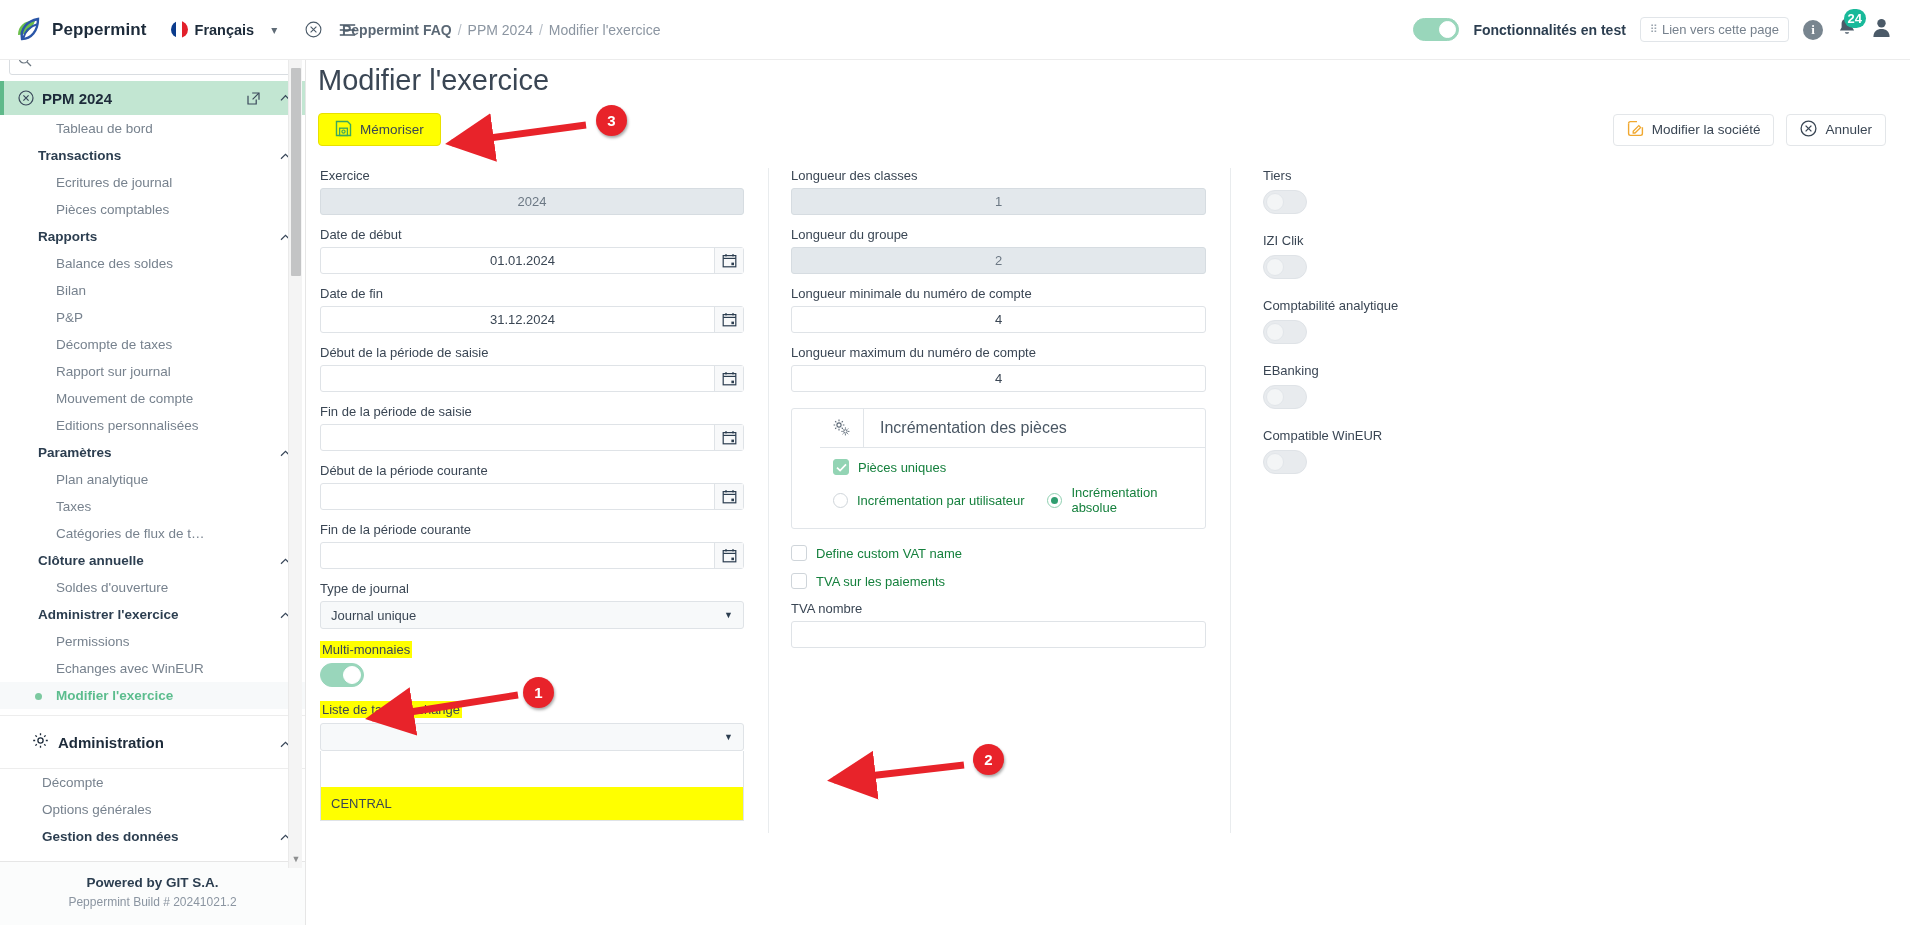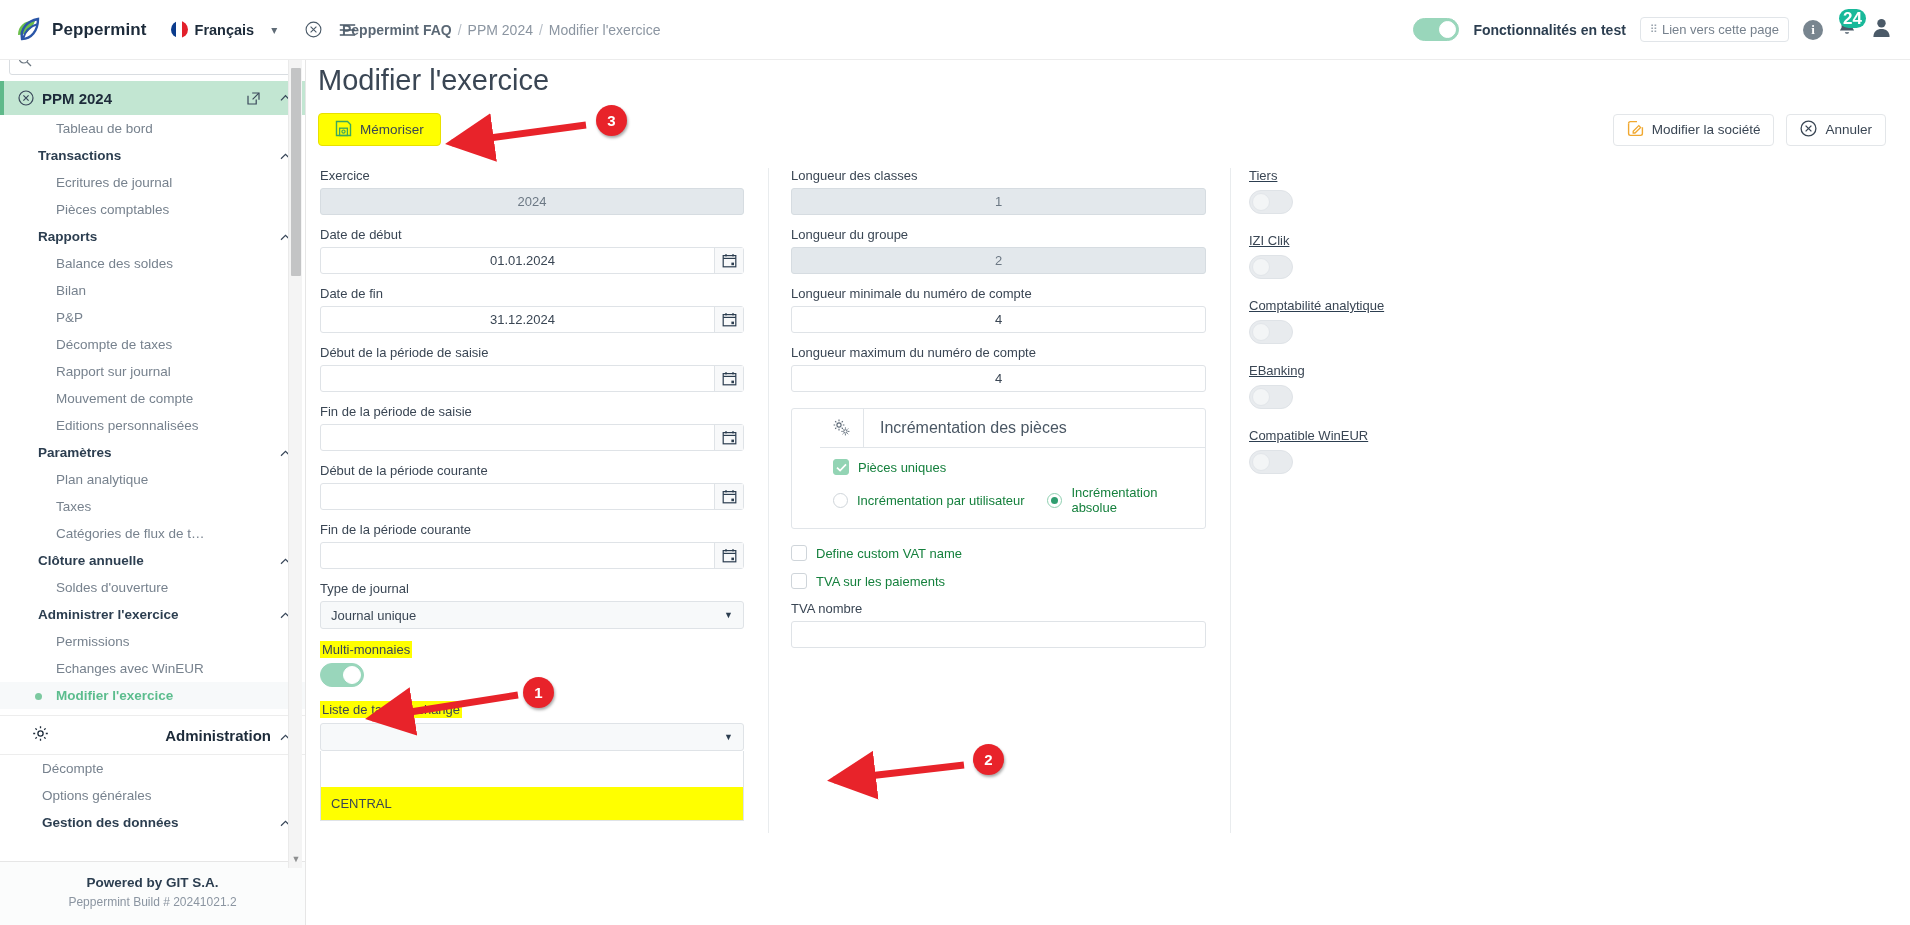--- a/index.html
+++ b/index.html
@@ -64,21 +64,21 @@
   }
   .grip { letter-spacing: -2px; font-size: 11px; color: #9aa4ae; }
   .circ-i {
     width: 20px; height: 20px; border-radius: 50%; background: #78858f; color: #fff;
     font-size: 13px; font-weight: bold; display: flex; align-items: center; justify-content: center;
     font-family: "Liberation Serif", serif; cursor: pointer;
   }
   .bell-wrap { position: relative; cursor: pointer; }
   .badge {
     position: absolute; top: -8px; right: -9px; min-width: 19px; height: 19px; padding: 0 4px;
-    border-radius: 10px; background: #19b99a; color: #fff; font-size: 17px; font-weight: bold;
+    border-radius: 10px; background: #19b99a; color: #fff; font-size: 13px; font-weight: bold;
     display: flex; align-items: center; justify-content: center;
   }
 
   
   .sidebar {
     position: absolute; top: 40px; left: 0; width: 306px; height: 885px;
     background: #ffffff; border-right: 1px solid #e6e6e6;
     display: flex; flex-direction: column; z-index: 30;
   }
   .search-row { padding: 8px 12px 6px 9px; display: flex; align-items: center; }
@@ -110,23 +110,23 @@
     font-size: 13.5px; color: #77828e; cursor: pointer;
   }
   .nav-item.active {
     color: #5cbd8e; font-weight: bold; background: #f7f9fa; position: relative;
   }
   .nav-item.active::before {
     content: ""; position: absolute; left: 35px; top: 11px;
     width: 7px; height: 7px; border-radius: 50%; background: #7cc9a0;
   }
   .admin-header {
-    height: 40px; display: flex; align-items: center; gap: 9px; padding: 0 14px 0 32px;
+    height: 54px; display: flex; align-items: center; gap: 9px; padding: 0 14px 0 32px;
     font-size: 15px; font-weight: bold; color: #1d2b3a; border-top: 1px solid #ededed;
-    border-bottom: 1px solid #ededed; cursor: pointer; margin-top: 6px; text-align: right;
+    border-bottom: 1px solid #ededed; cursor: pointer; margin-top: 6px;
   }
   .admin-header .t { flex: 1; }
 
   .sb-footer {
     border-top: 1px solid #e6e6e6; padding: 13px 10px 16px; text-align: center; background: #fbfcfc;
   }
   .sb-footer .p1 { font-size: 13.5px; font-weight: bold; color: #2c3e50; }
   .sb-footer .p2 { font-size: 12px; color: #8b95a1; margin-top: 5px; }
 
   .sb-scrollbar {
@@ -154,21 +154,21 @@
   }
   .btn.memo { background: #ffff00; border-color: #e8e000; padding: 0 16px; height: 33px; }
   .btn-right-group { margin-left: auto; display: flex; gap: 12px; padding-right: 24px; }
 
   .content-cols {
     display: flex; padding: 22px 0 0 0; gap: 0;
   }
   .col { padding: 0 14px; }
   .col-1 { width: 452px; }
   .col-2 { width: 452px; border-left: 1px solid #e9ecee; padding-left: 22px; margin-left: 10px; }
-  .col-3 { width: 400px; border-left: 1px solid #e9ecee; padding-left: 18px; margin-left: 10px; text-decoration: underline; }
+  .col-3 { width: 400px; border-left: 1px solid #e9ecee; padding-left: 32px; margin-left: 10px; }
 
   .fld { margin-bottom: 12px; }
   .fld-label { font-size: 13px; color: #3a4654; margin-bottom: 5px; }
   .inp {
     height: 27px; border: 1px solid #dfe3e7; border-radius: 3px; background: #fff;
     display: flex; align-items: center; padding: 0 10px; font-size: 13px; color: #3a4654;
   }
   .inp.readonly { background: #e3e8ec; border-color: #d6dce1; color: #6c7884; }
   .inp.with-icon { padding-right: 0; }
   .inp .val { flex: 1; text-align: center; }

